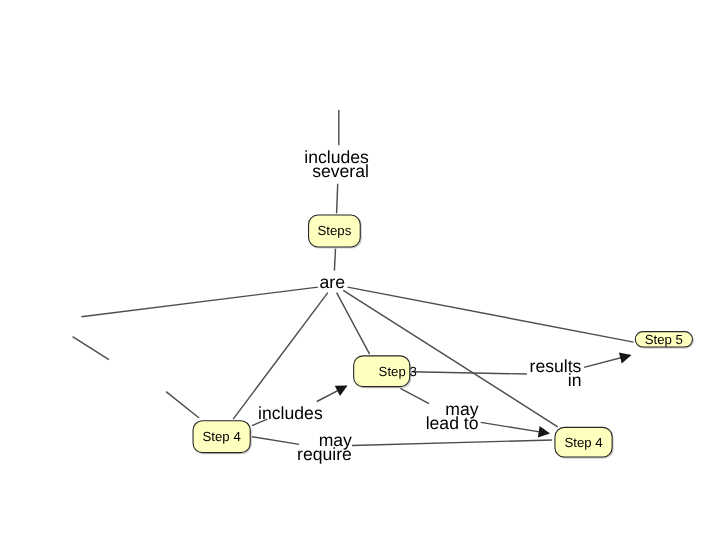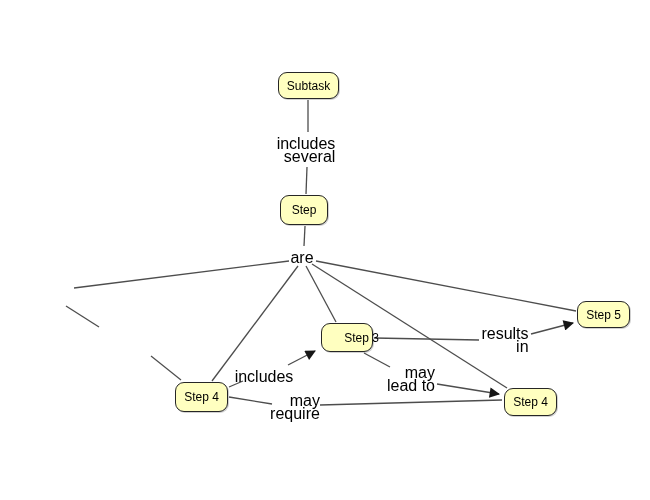--- a/index.html
+++ b/index.html
@@ -96,32 +96,31 @@
       <line x1="364" y1="353" x2="390" y2="367"></line>
       <line x1="437" y1="384" x2="499" y2="394" marker-end="url(#arrow)"></line>
     </g>
 
     <g>
       <line x1="374" y1="338" x2="479" y2="340"></line>
       <line x1="531" y1="334" x2="573" y2="323" marker-end="url(#arrow)"></line>
     </g>
   </svg>
 
-  <div class="node" style="left:278px;top:72px;width:61px;height:27px;">Subtask</div>
 
-  <div class="node" style="left:280px;top:195px;width:48px;height:30px;">Step</div>
+  <div class="node" style="left:280px;top:195px;width:48px;height:30px;">Steps</div>
 
 
   <div class="node" style="left:175px;top:382px;width:53px;height:30px;">Step 4</div>
 
   <div class="node" style="left:321px;top:323px;width:52px;height:29px;padding-left:29px;">Step 3</div>
 
   <div class="node" style="left:504px;top:388px;width:53px;height:28px;">Step 4</div>
 
-  <div class="node" style="left:577px;top:301px;width:53px;height:27px;">Step 5</div>
+  <div class="node" style="left:577px;top:301px;width:53px;height:15px;">Step 5</div>
 
   <div class="edge-label" style="left:306px;top:150px;">includes
 several</div>
 
   <div class="edge-label" style="left:302px;top:257px;">are</div>
 
 
   <div class="edge-label" style="left:264px;top:376px;">includes</div>
 
   <div class="edge-label" style="left:295px;top:407px;">may

